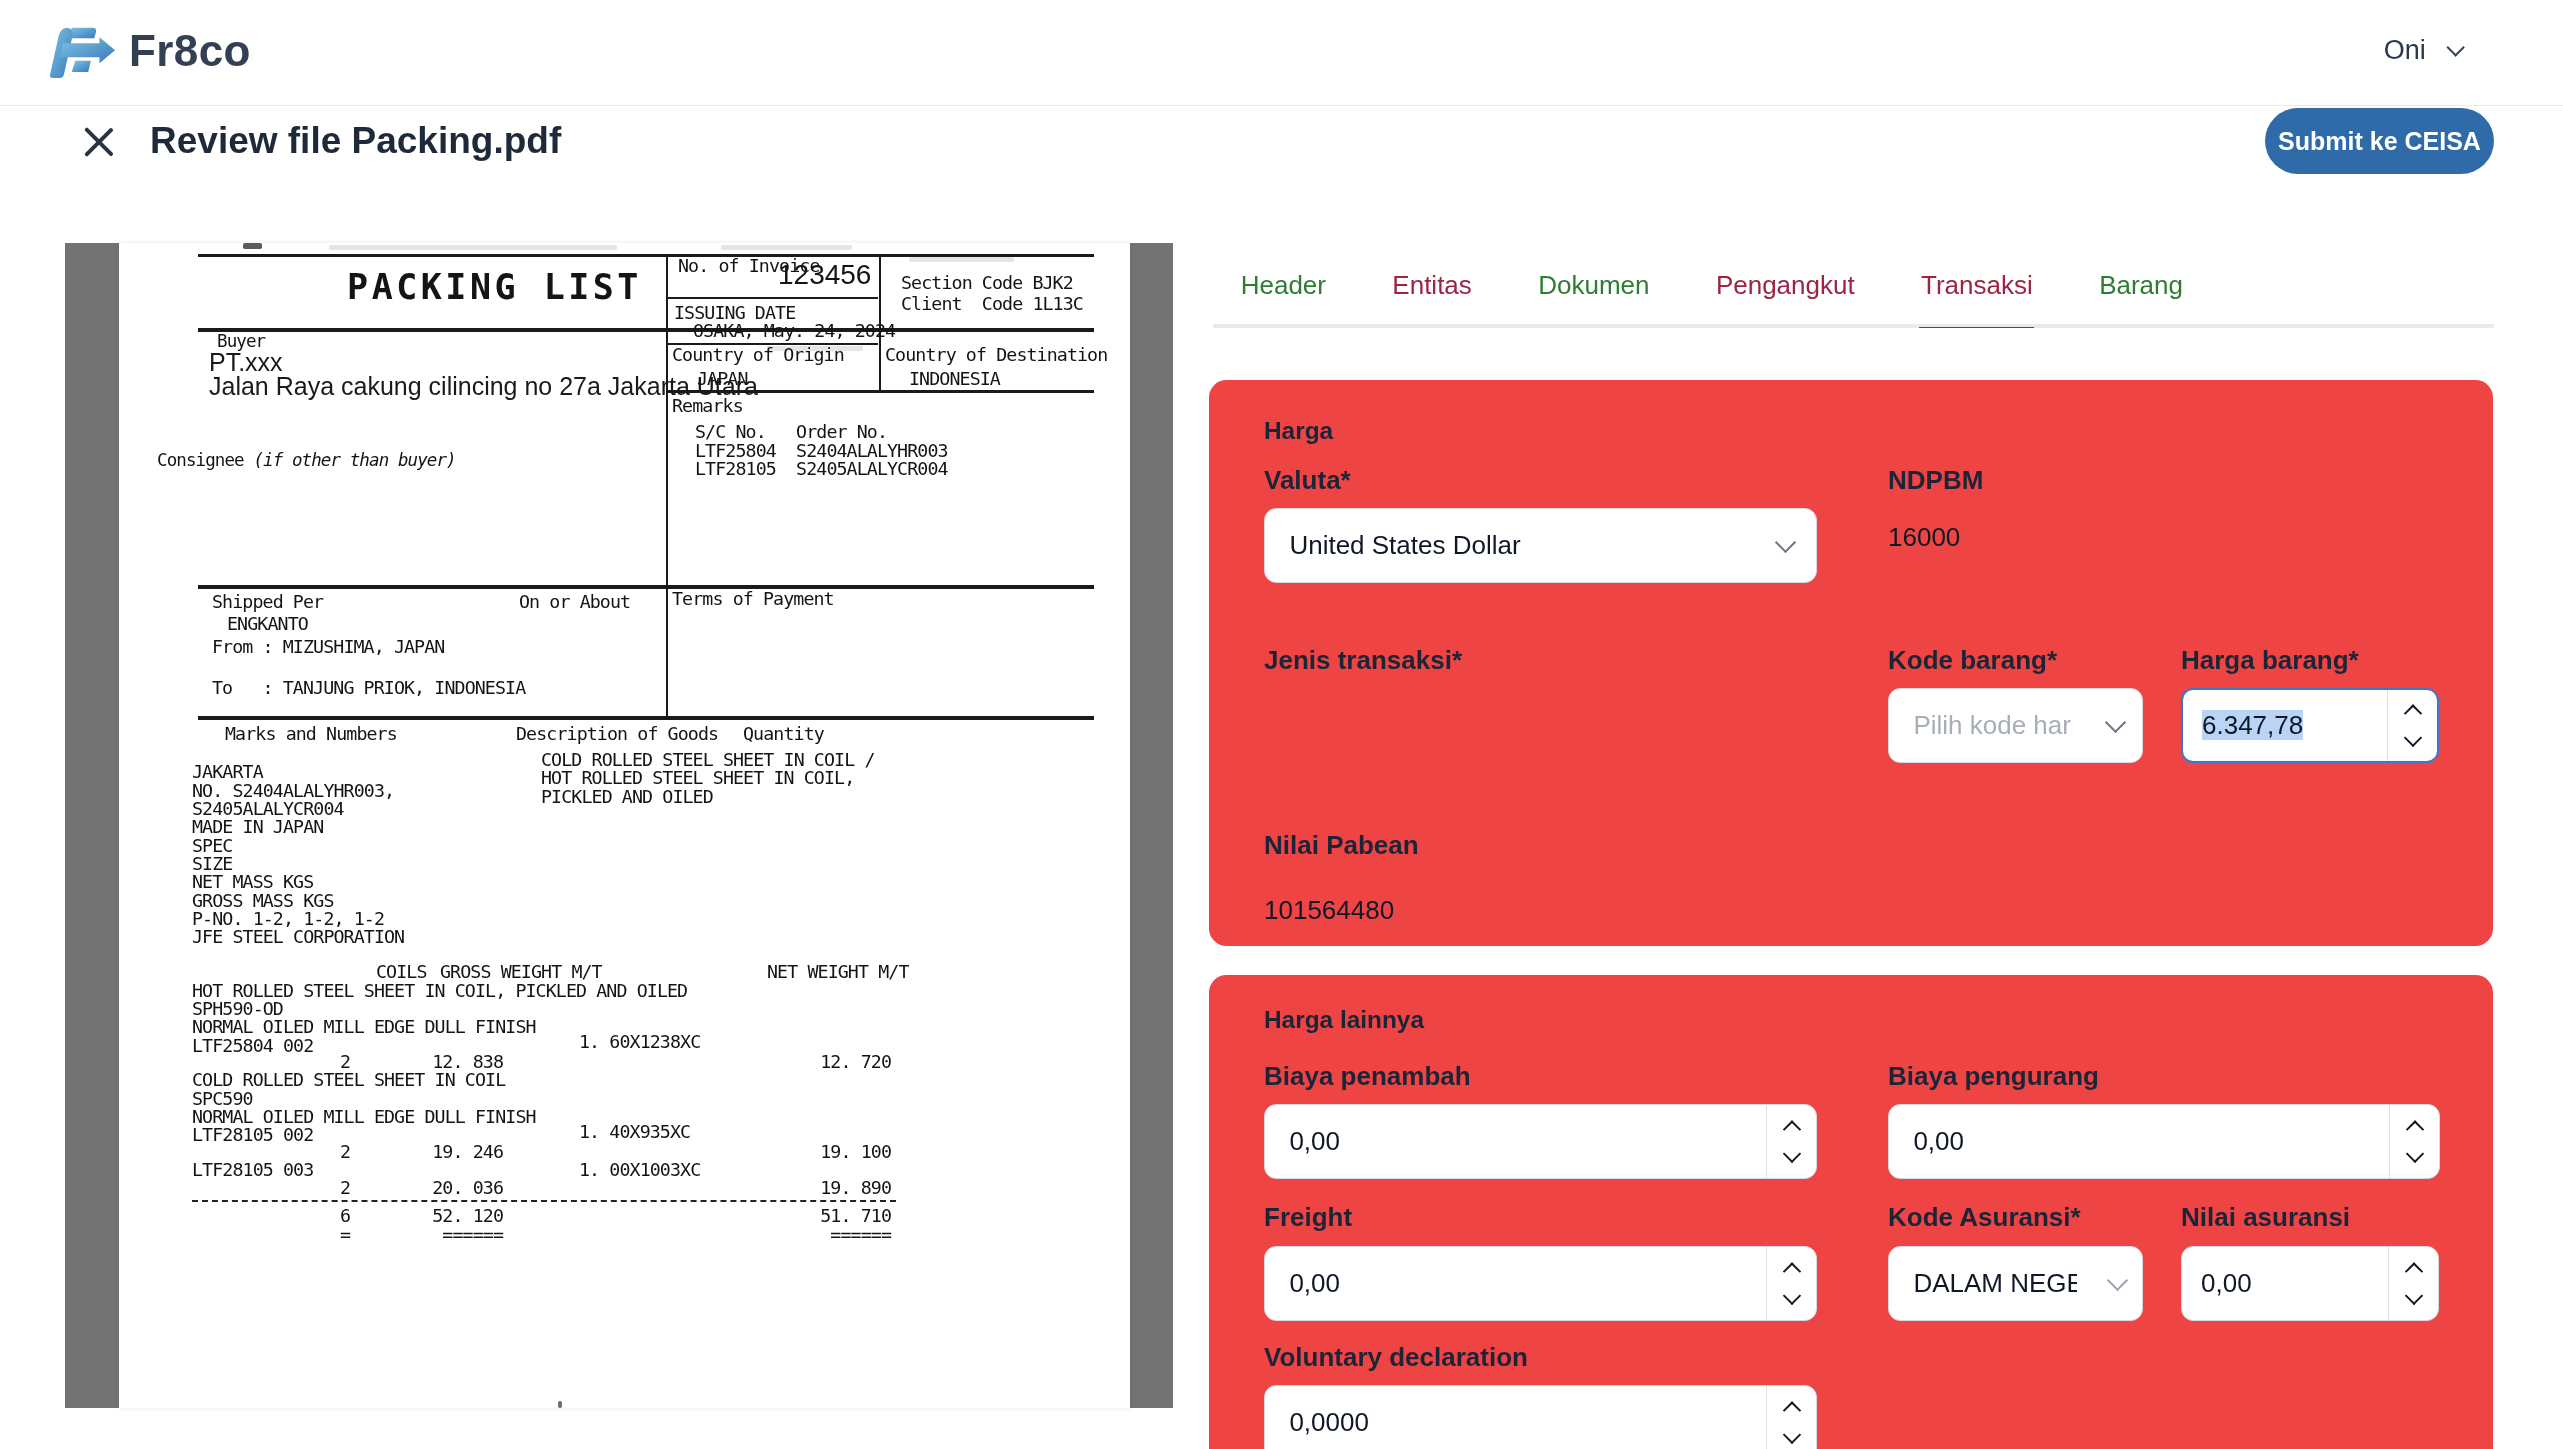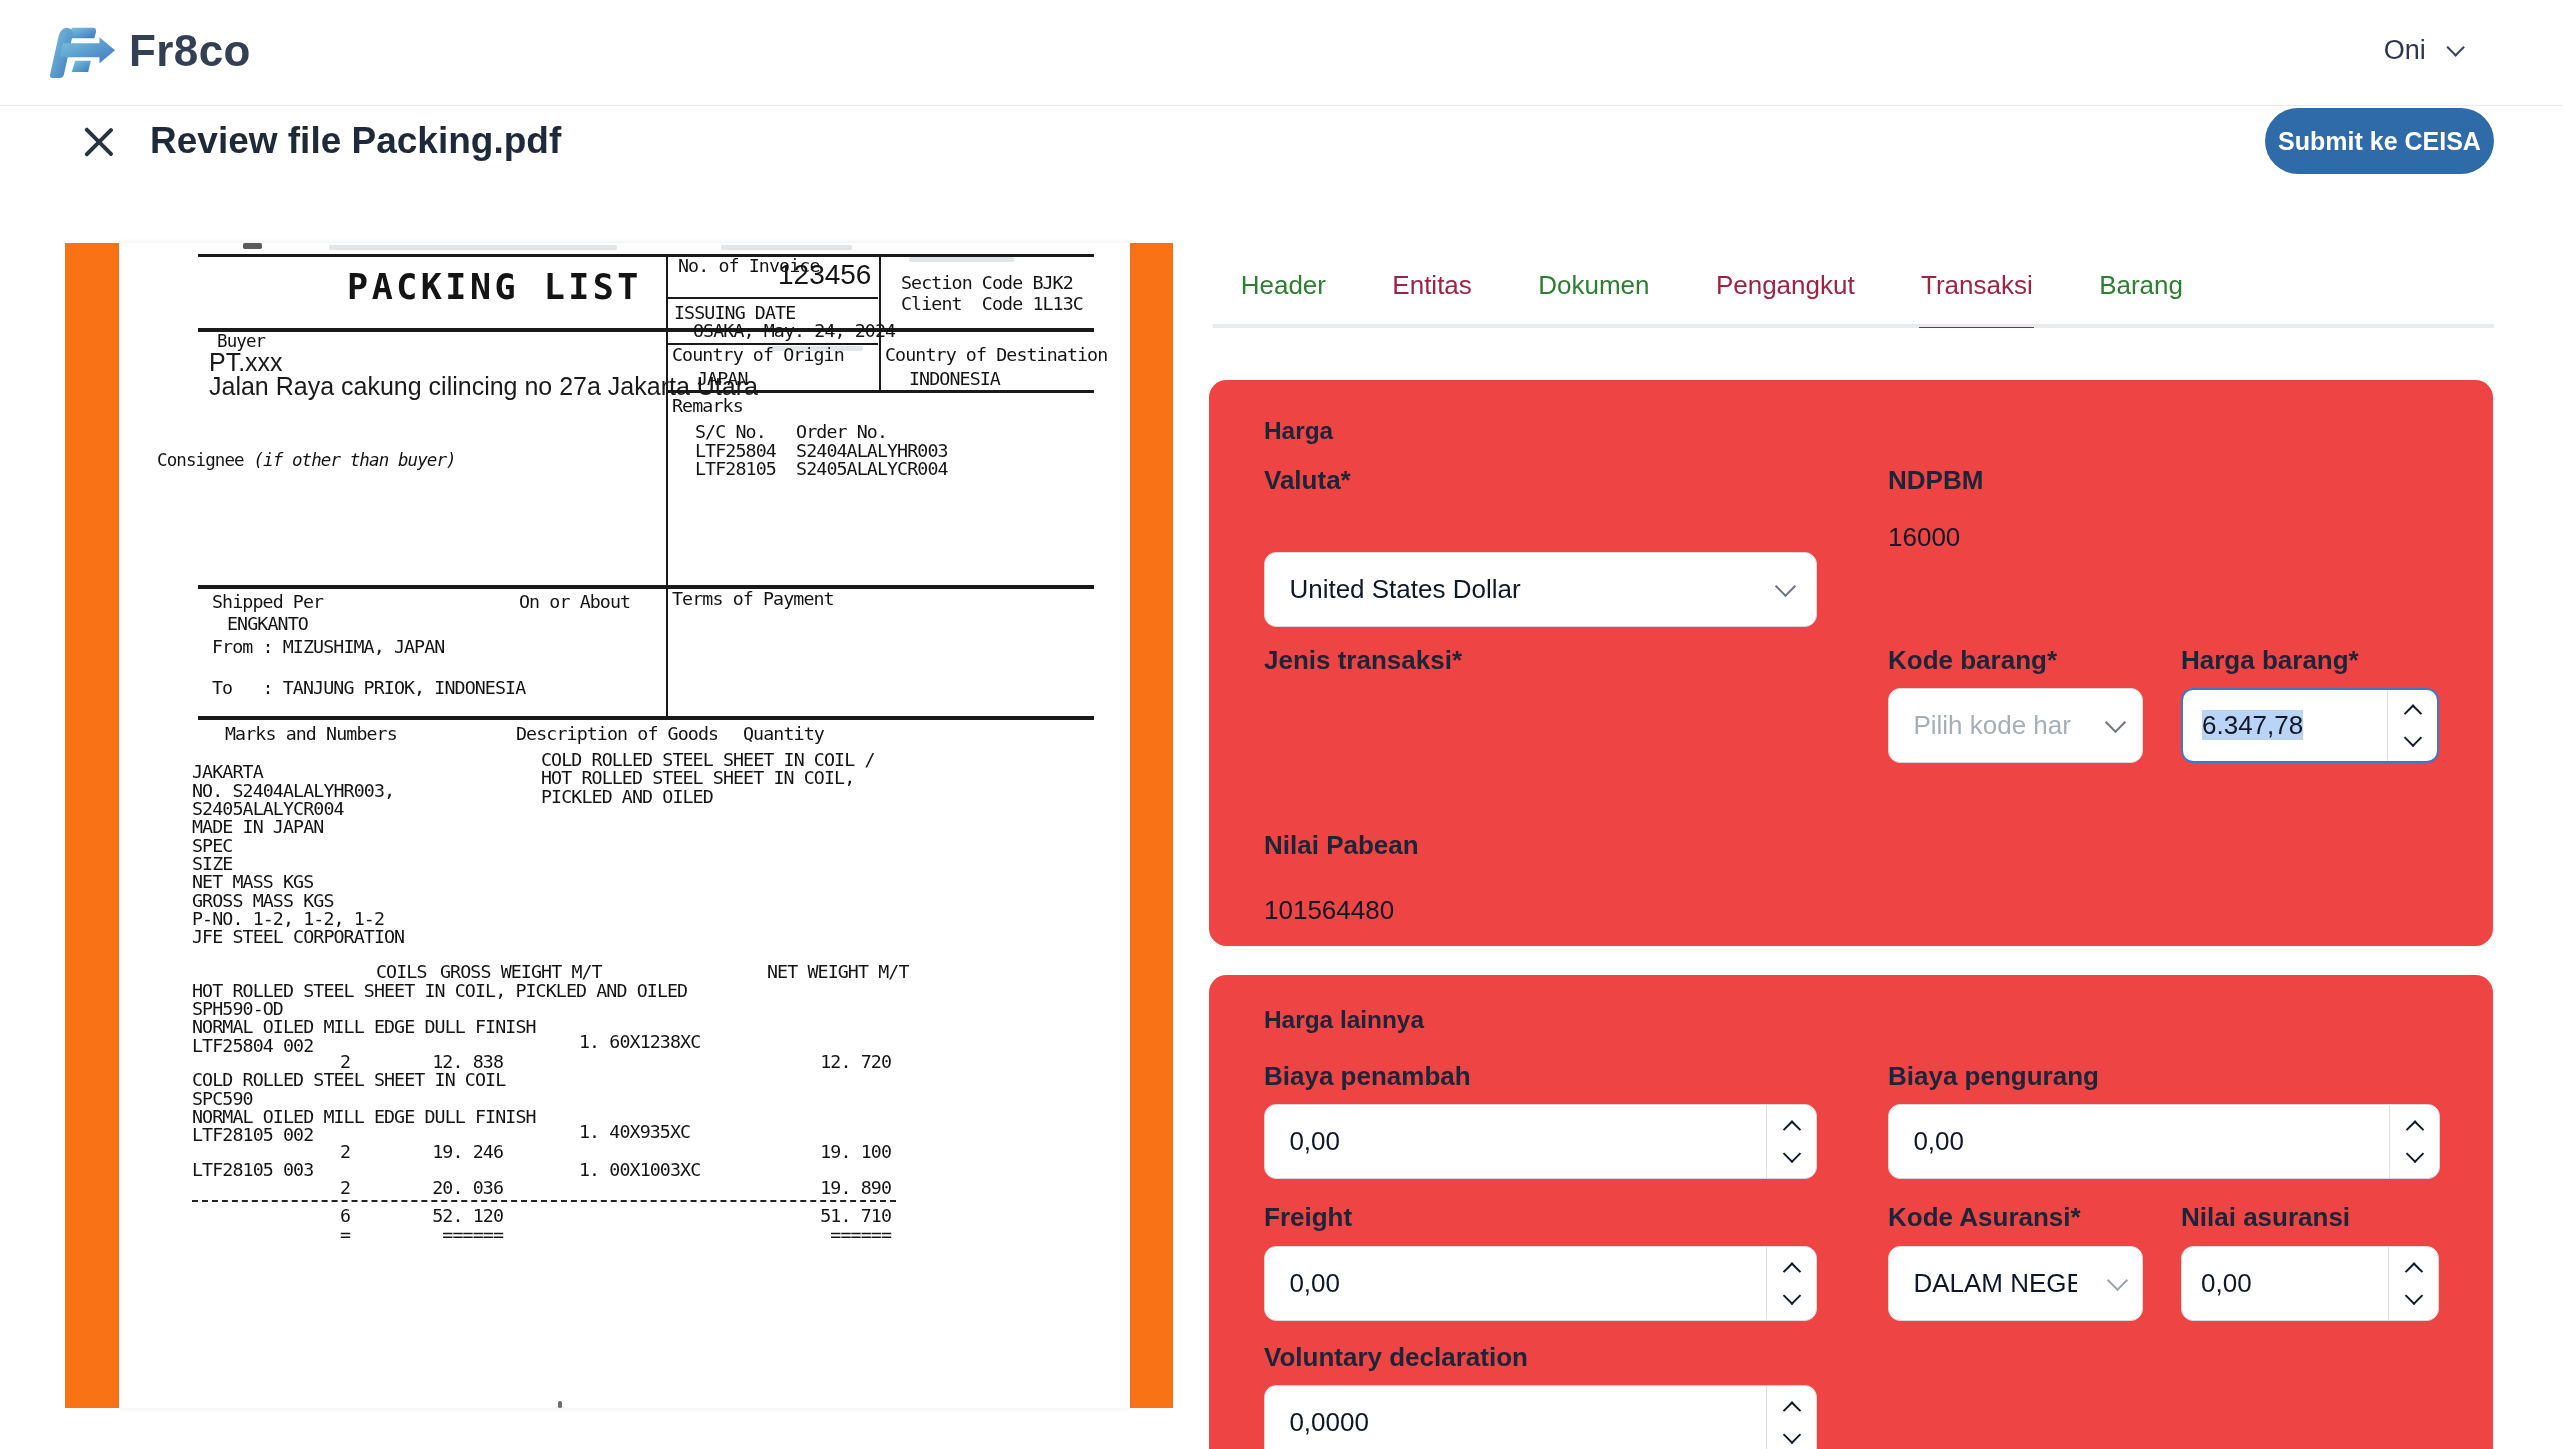--- a/index.html
+++ b/index.html
@@ -11,21 +11,21 @@
   .user{font-size:27px;color:#2c3650;}
   .cv{display:inline-block;border-right:2.6px solid #39435c;border-bottom:2.6px solid #39435c;transform:rotate(45deg);}
   
   .xicon{position:relative;width:42px;height:42px;cursor:pointer;}
   .xicon::before,.xicon::after{content:'';position:absolute;left:20px;top:2.6px;width:3.5px;height:38px;background:#2a3342;border-radius:1.7px;}
   .xicon::before{transform:rotate(45deg);}  .xicon::after{transform:rotate(-45deg);}
   .doc-title{font-size:37px;font-weight:700;color:#1e2a3a;}
   .submit-btn{position:absolute;left:2265px;top:108px;width:229px;height:66px;border-radius:33px;background:#2f6ba8;
     color:#fff;font-size:25px;font-weight:600;display:flex;align-items:center;justify-content:center;cursor:pointer;}
   
-  .viewer{position:absolute;left:65px;top:243px;width:1108px;height:1165px;background:#f97316;}
+  .viewer{position:absolute;left:65px;top:243px;width:1108px;height:1165px;background:#737373;}
   .page{position:absolute;left:54px;top:0;width:1011px;height:1165px;background:#fff;box-shadow:0 0 5.2px rgba(40,50,70,.10);}
   .pdf{font-family:"DejaVu Sans Mono", monospace;font-size:18.3px;letter-spacing:-0.9px;color:#141414;white-space:pre;line-height:18.3px;}
   .pdf-sm{font-size:17.5px;}
   .hl{position:absolute;background:#1a1a1a;}
   .vl{position:absolute;background:#1a1a1a;}
   .ghost{position:absolute;background:#9aa0a6;opacity:.28;border-radius:1.7px;}
   
   .tabs{position:absolute;left:1239px;top:258px;width:1324px;height:70px;display:flex;gap:63px;overflow:hidden;}
   .tab{font-size:26px;font-weight:500;white-space:nowrap;padding:12.2px 1.7px 0 1.7px;position:relative;cursor:pointer;}
   .tab.green{color:#2e7d32;} .tab.red{color:#9c2442;}
@@ -186,21 +186,21 @@
   <div class="tab red">Pengangkut</div>
   <div class="tab red active">Transaksi</div>
   <div class="tab green">Barang</div>
 
 </div>
 
 <div class="card" style="top:380px;height:566px;">
   <div class="abs sec-title" style="left:55px;top:37px;">Harga</div>
 
   <div class="abs f-label" style="left:55px;top:85px;">Valuta*</div>
-  <div class="box" style="left:55px;top:128px;width:553px;height:75px;margin-top:44px;">
+  <div class="box" style="left:55px;top:128px;width:553px;height:75px;">
     <span class="txt">United States Dollar</span>
     <span class="sel-cv"></span>
   </div>
   <div class="abs f-label" style="left:679px;top:85px;">NDPBM</div>
   <div class="abs f-value" style="left:679px;top:142px;">16000</div>
 
   <div class="abs f-label" style="left:55px;top:265px;">Jenis transaksi*</div>
 
   <div class="abs f-label" style="left:679px;top:265px;">Kode barang*</div>
   <div class="box" style="left:679px;top:308px;width:255px;height:75px;">

